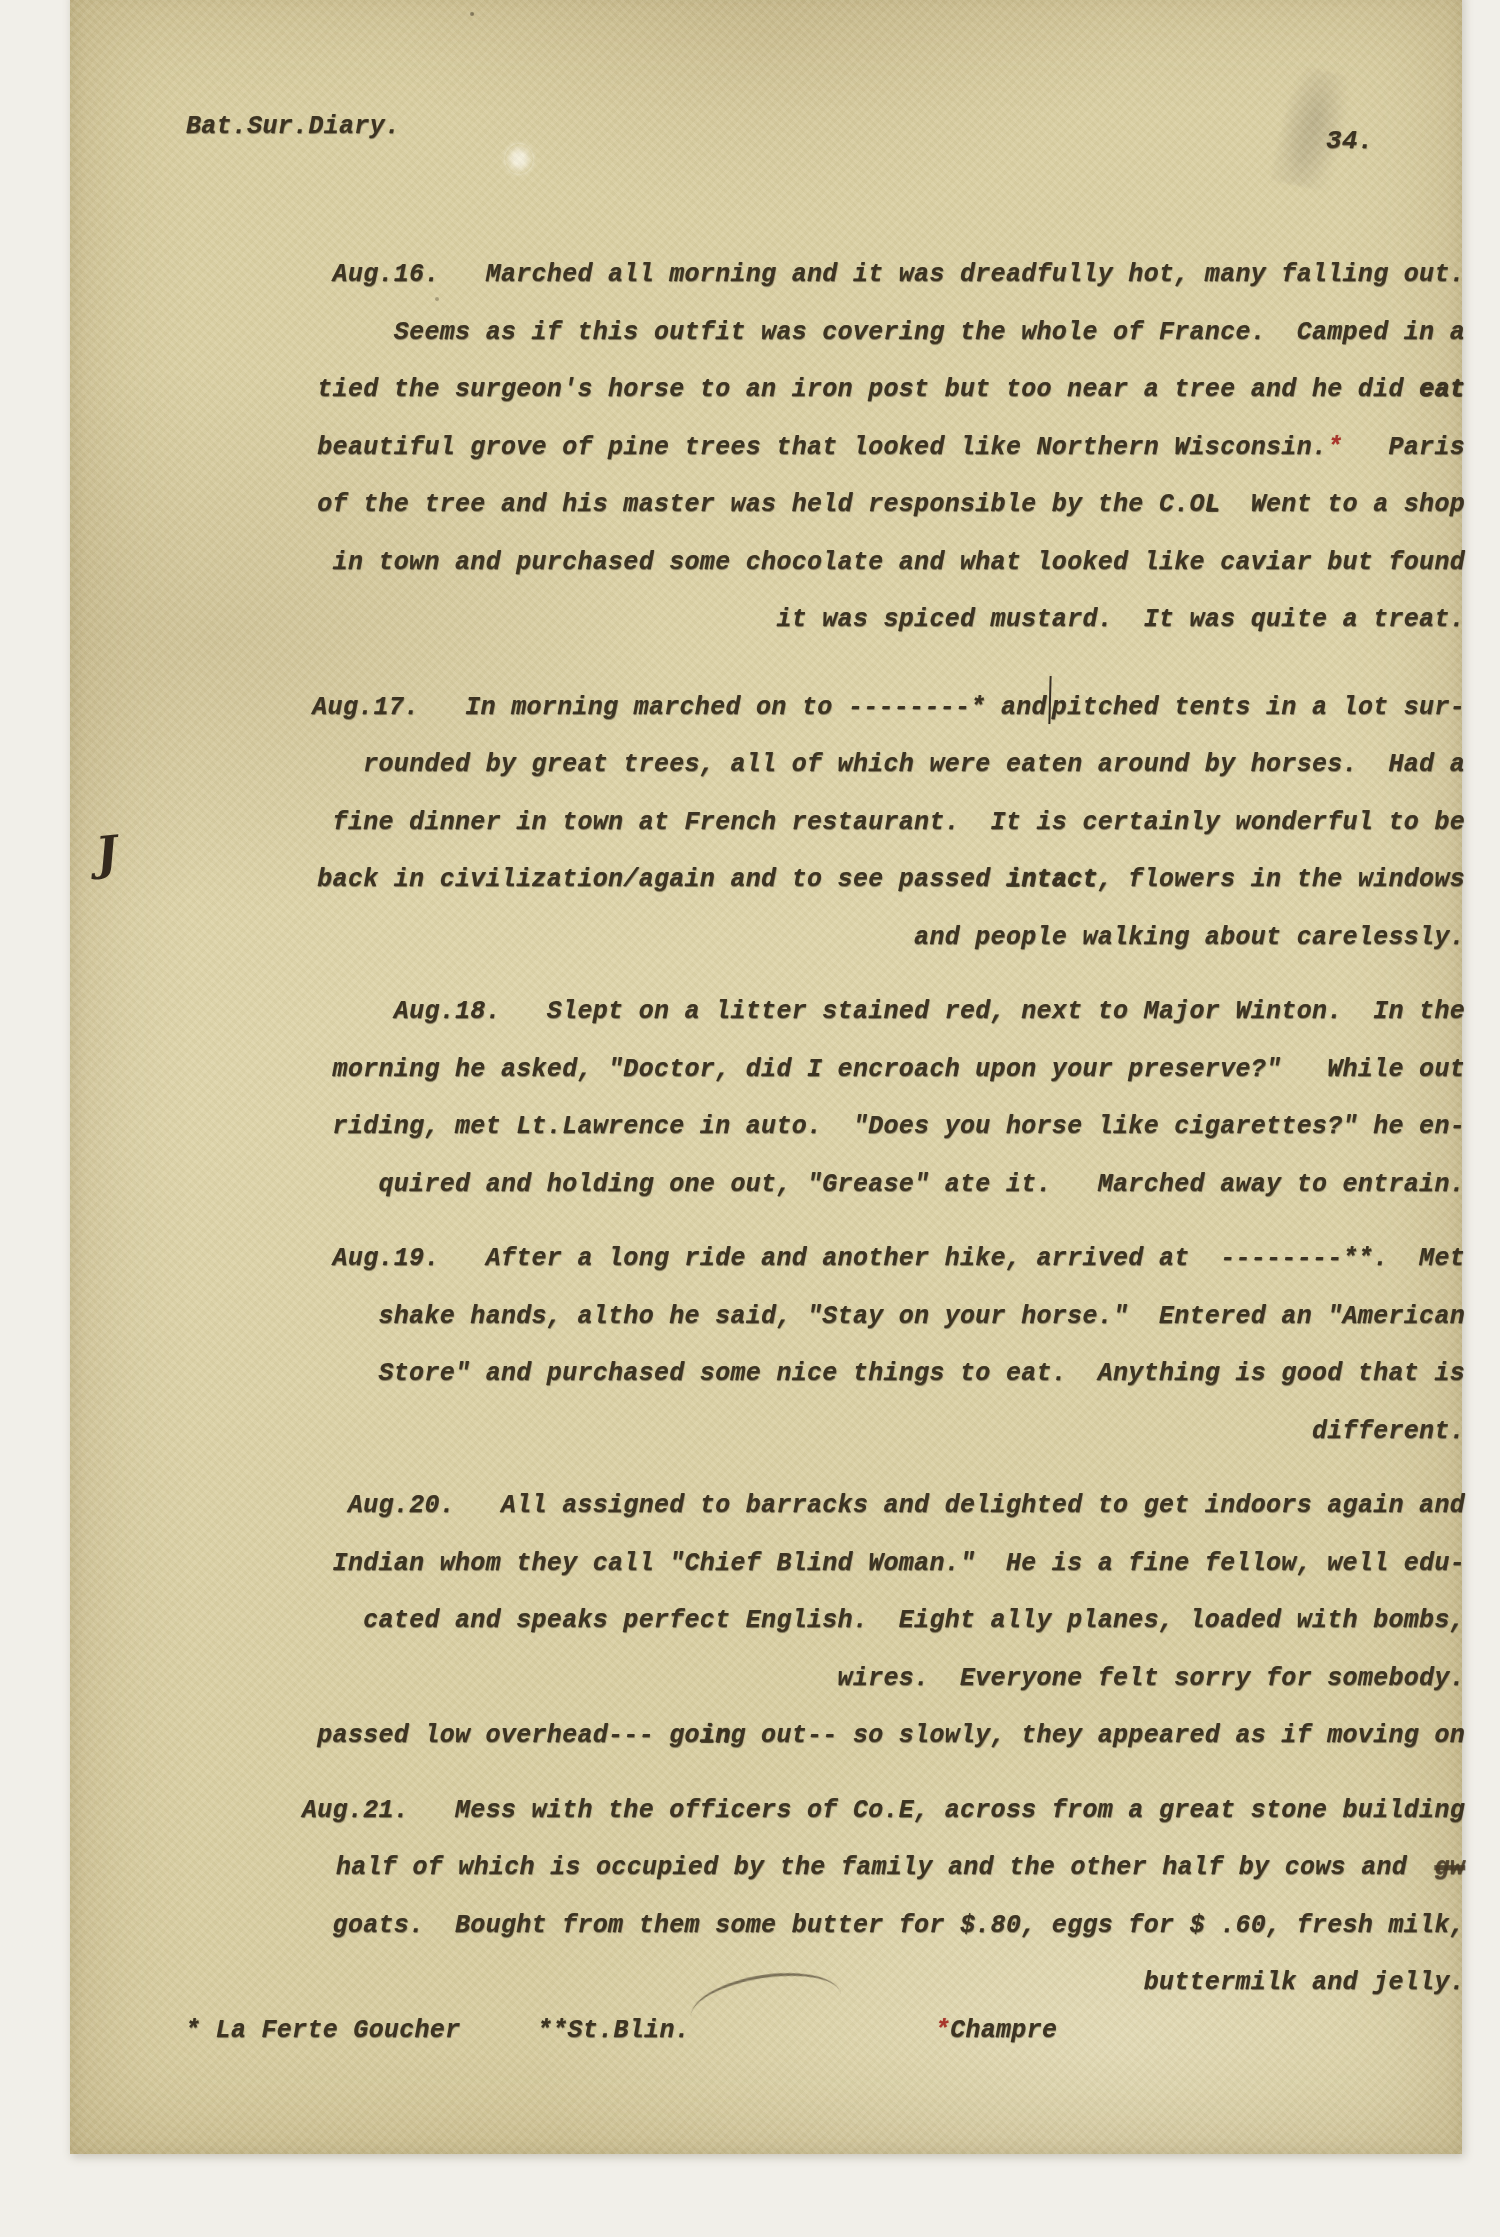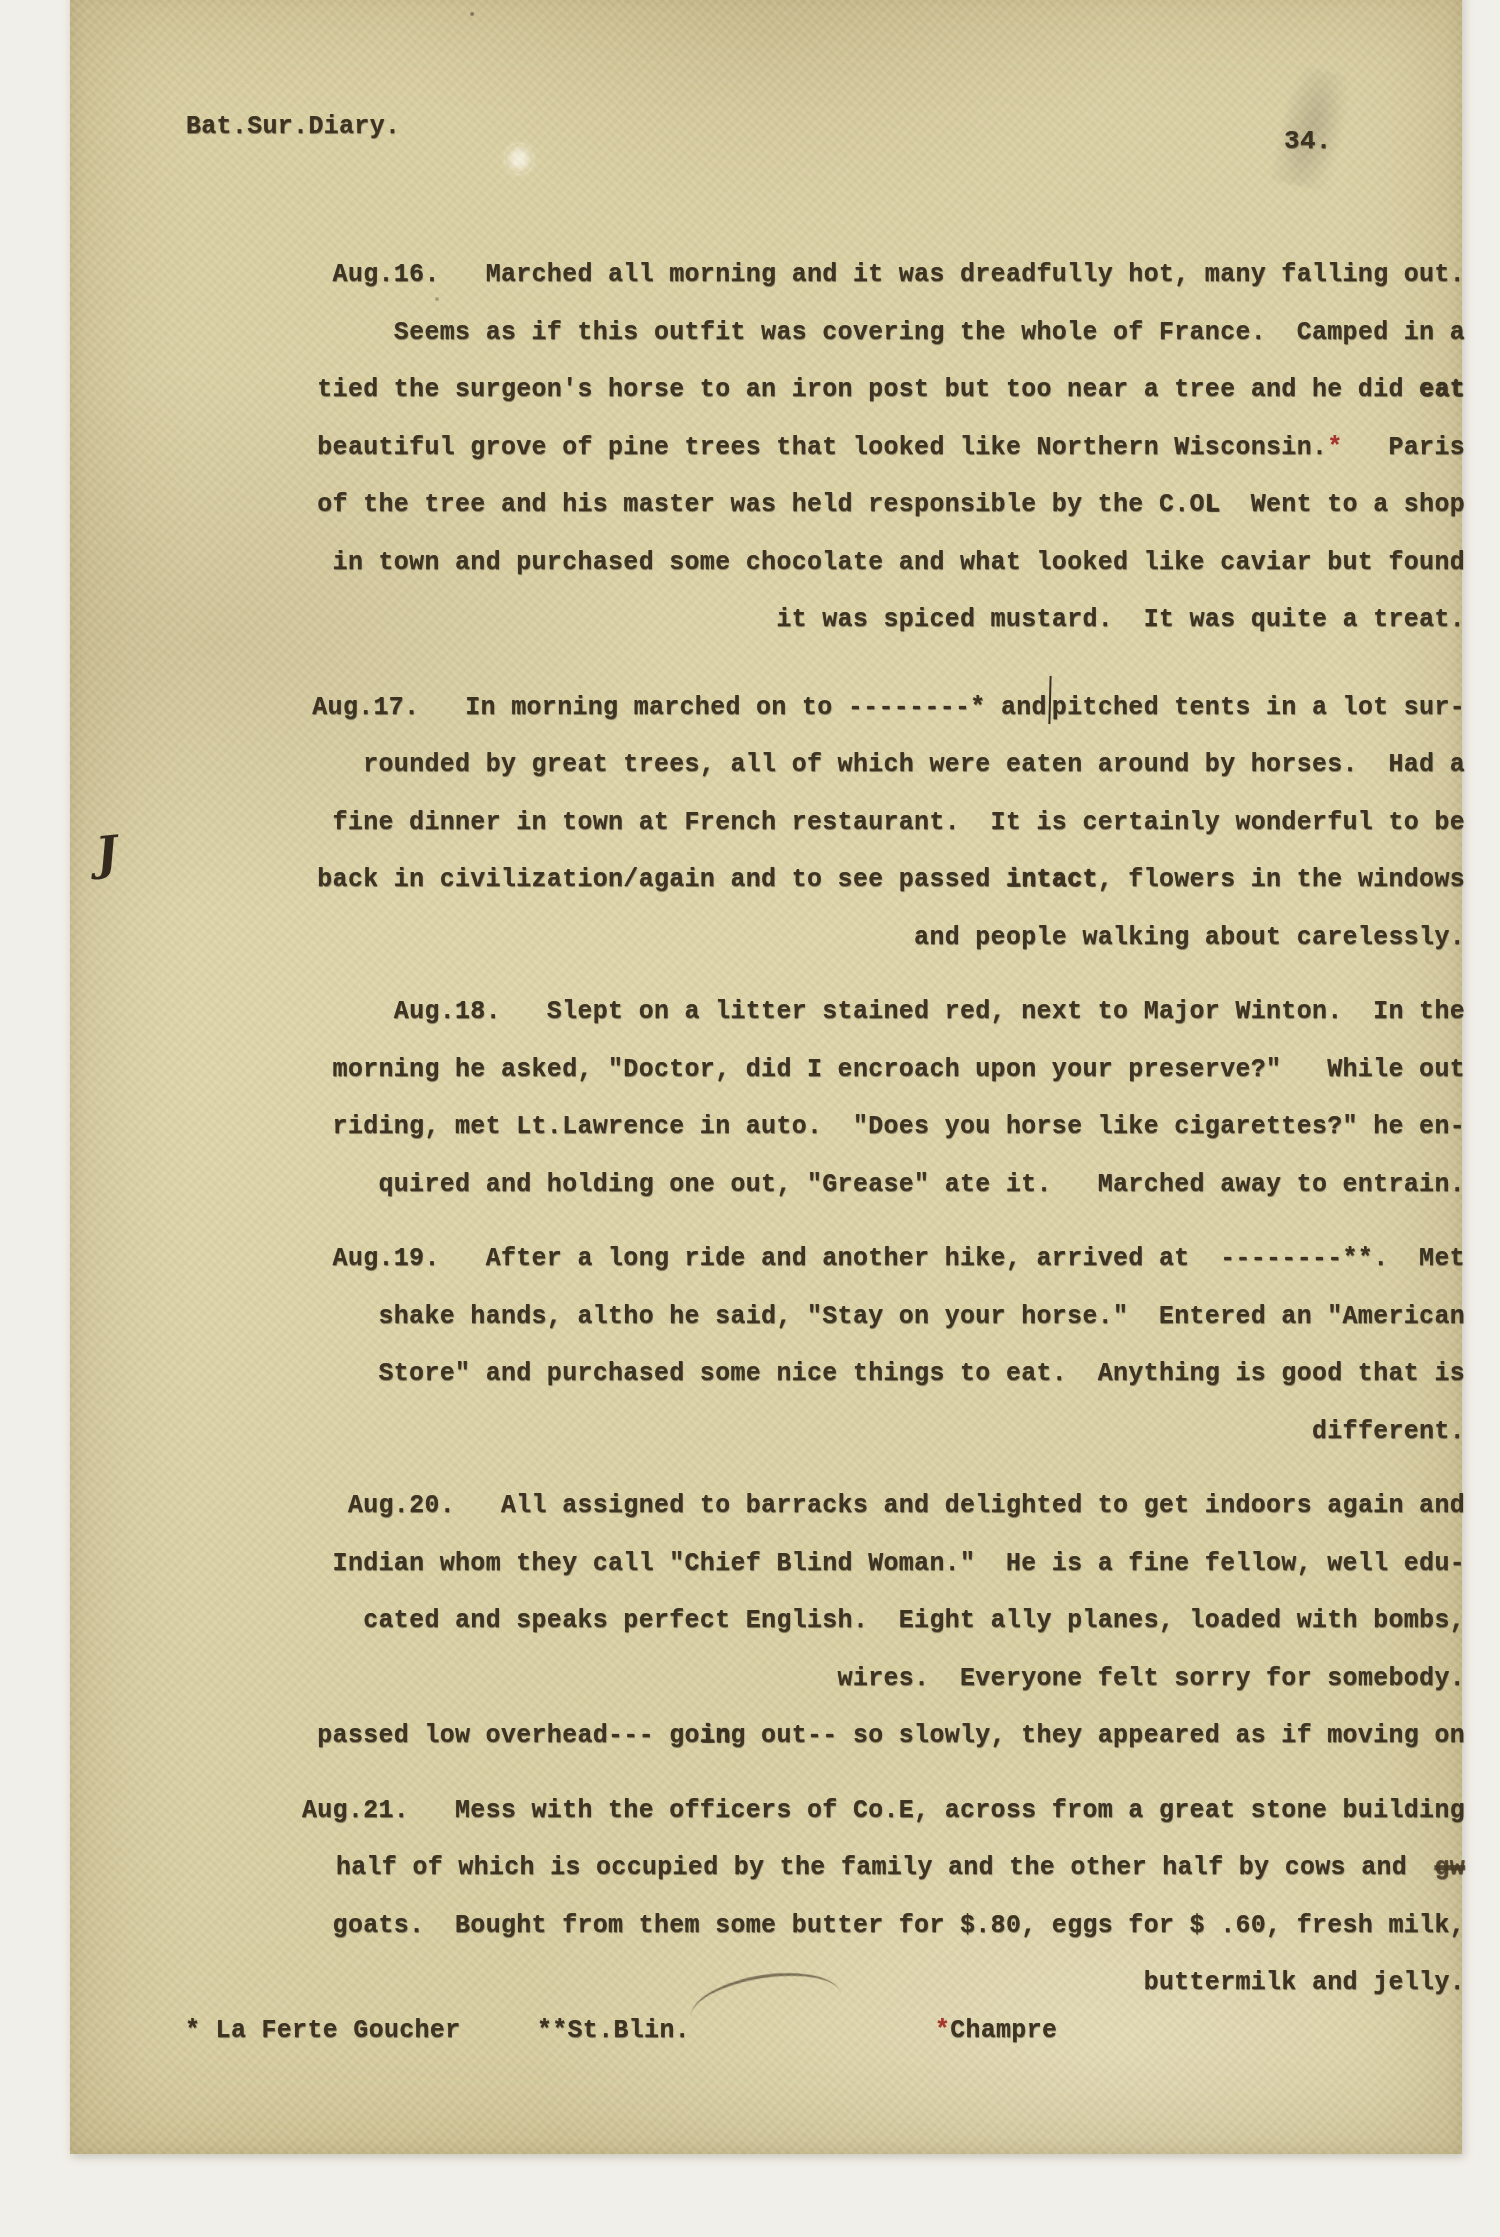--- a/index.html
+++ b/index.html
@@ -38,23 +38,24 @@
     background:radial-gradient(ellipse at 50% 40%, rgba(96,86,68,.20), transparent 70%),
                radial-gradient(ellipse at 40% 75%, rgba(96,86,68,.14), transparent 70%);
     filter:blur(1px);transform:rotate(12deg);
   }
   .dust-speck{position:absolute;width:4px;height:4px;border-radius:50%;background:rgba(70,58,40,.55);}
 
   
   .typed{
     color:var(--ink,#3c3322);font-weight:700;letter-spacing:.3px;
     text-shadow:.4px .5px .9px rgba(44,34,18,.55), -.2px 0 .4px rgba(44,34,18,.25);
+    font-style:italic;
   }
   .header-title{position:absolute;left:186px;top:112px;font-size:25px;}
-  .page-number{position:absolute;left:1284px;top:126px;font-size:26px;}
+  .page-number{position:absolute;left:1326px;top:126px;font-size:26px;}
   .diary-body{position:absolute;left:185px;top:246px;width:1280px;font-size:25px;}
   .line{white-space:pre;line-height:57.5px;}
   .entry{margin-bottom:17px;text-align:right;}
   .footnote-line{margin-top:-27px;}
   .red{color:var(--red,#a8352c);text-shadow:.3px .4px .7px rgba(140,40,30,.5);}
   .b{text-shadow:0 0 1.1px #2a2113, .8px .6px 1px rgba(40,30,14,.85);}
   .strike{
     color:rgba(80,66,46,.85);filter:blur(.4px);
     text-decoration:line-through;text-decoration-thickness:5px;
     text-decoration-color:rgba(80,66,46,.55);

